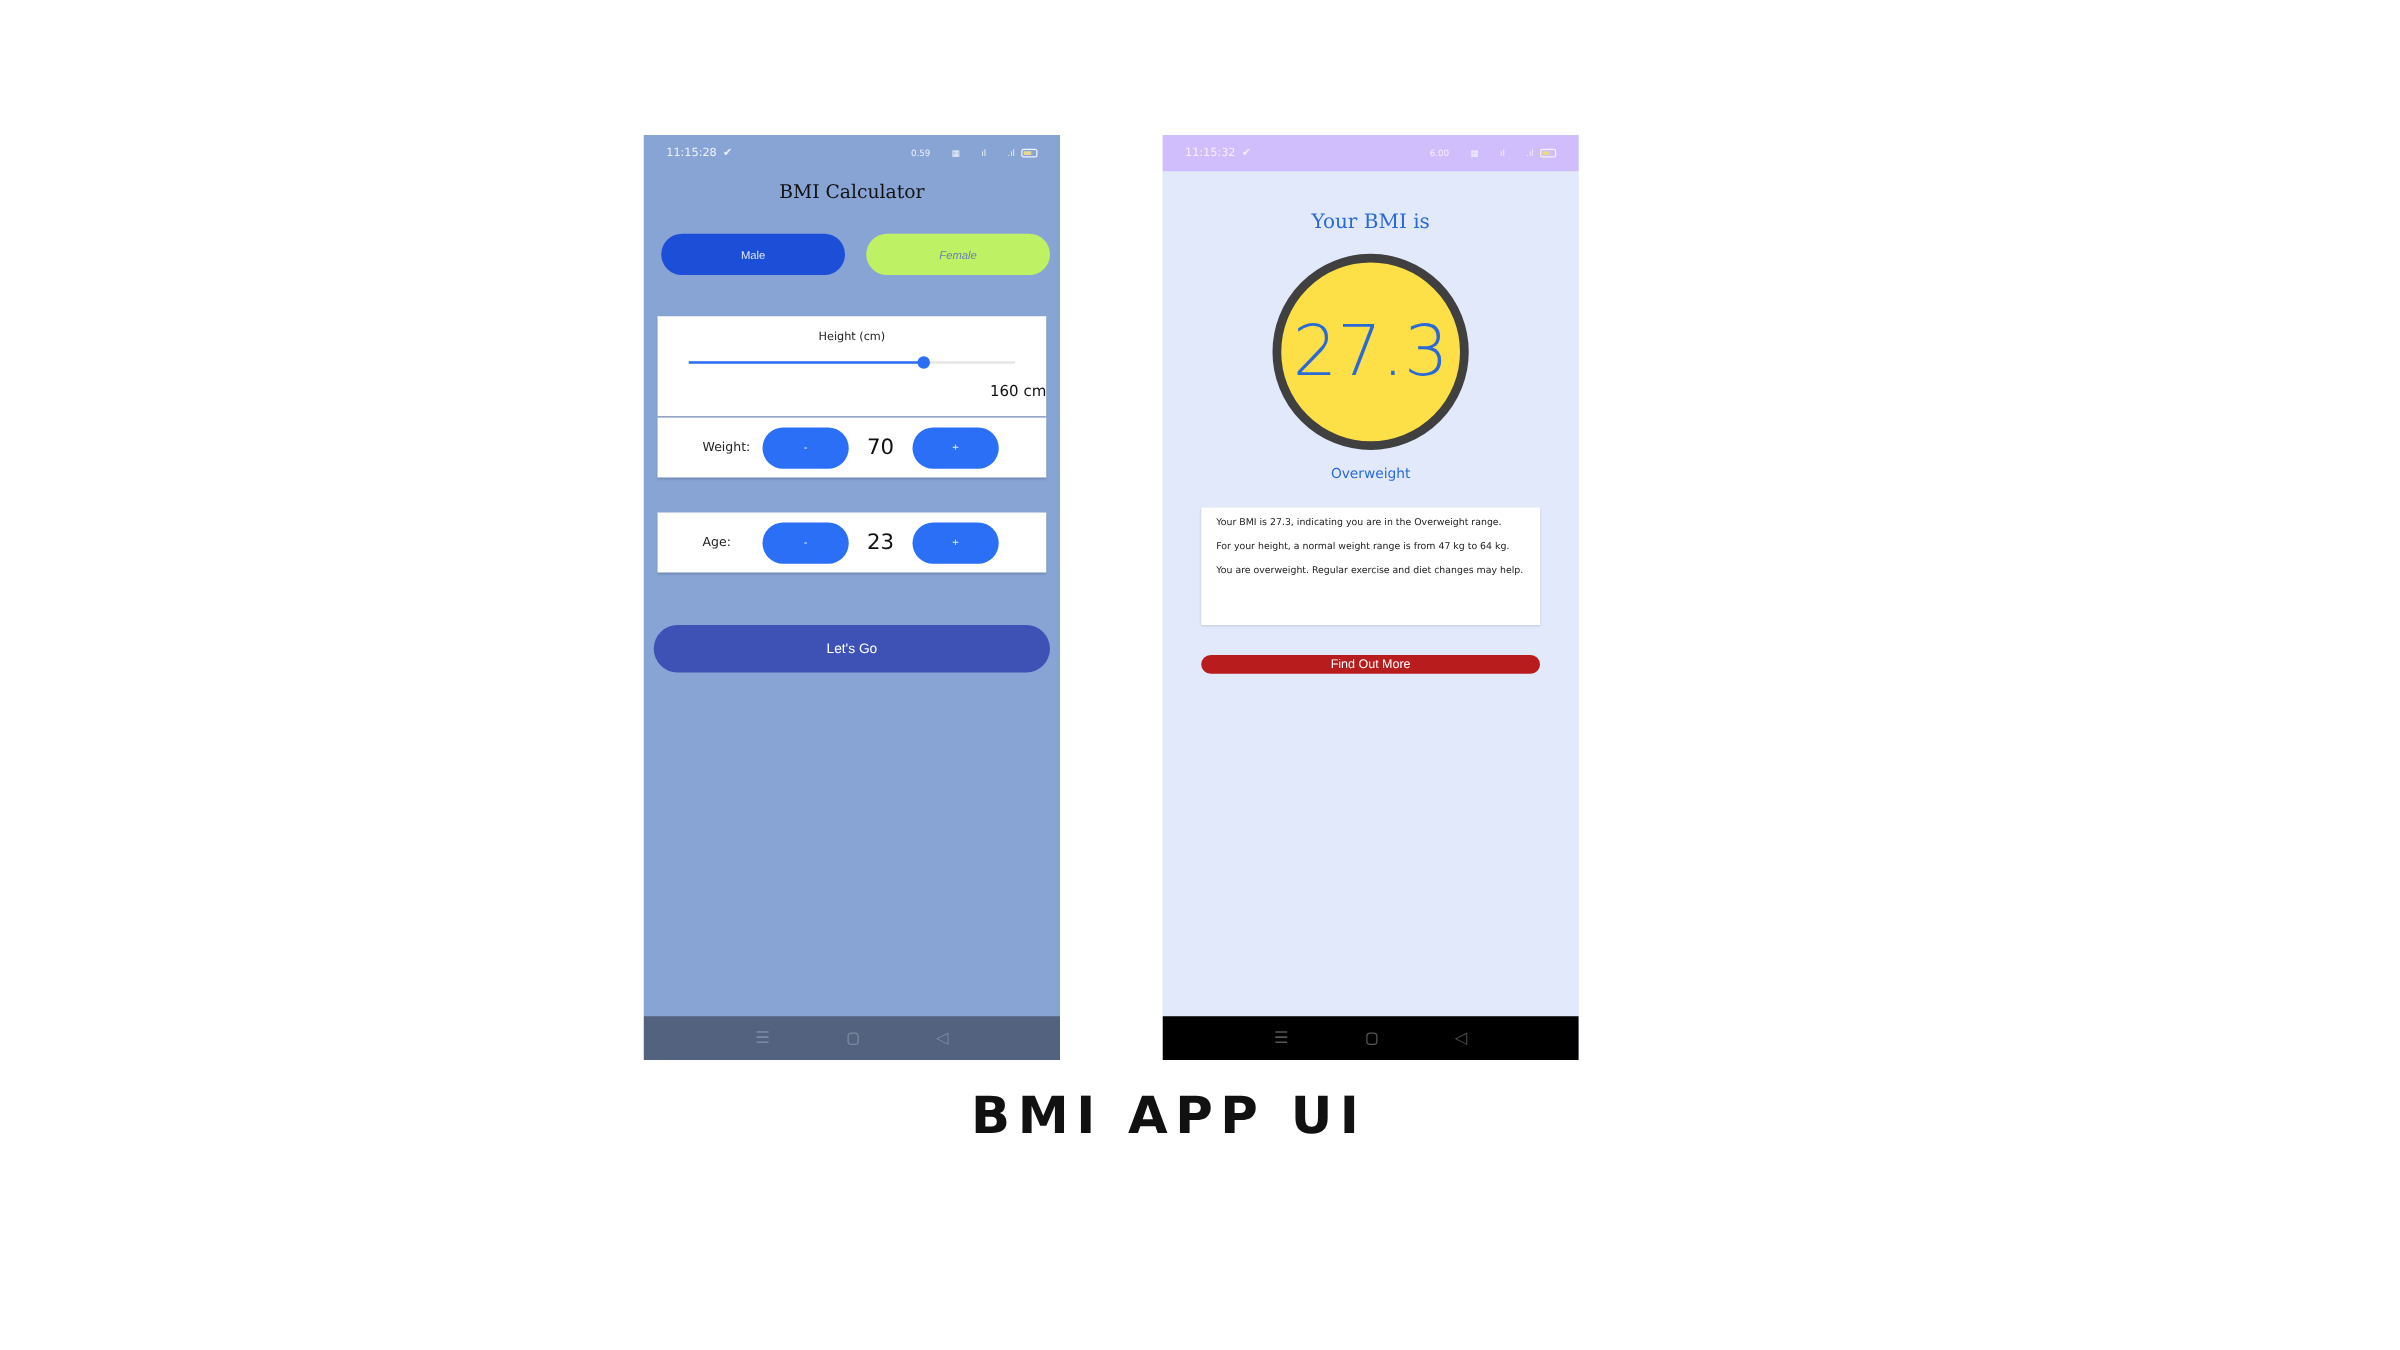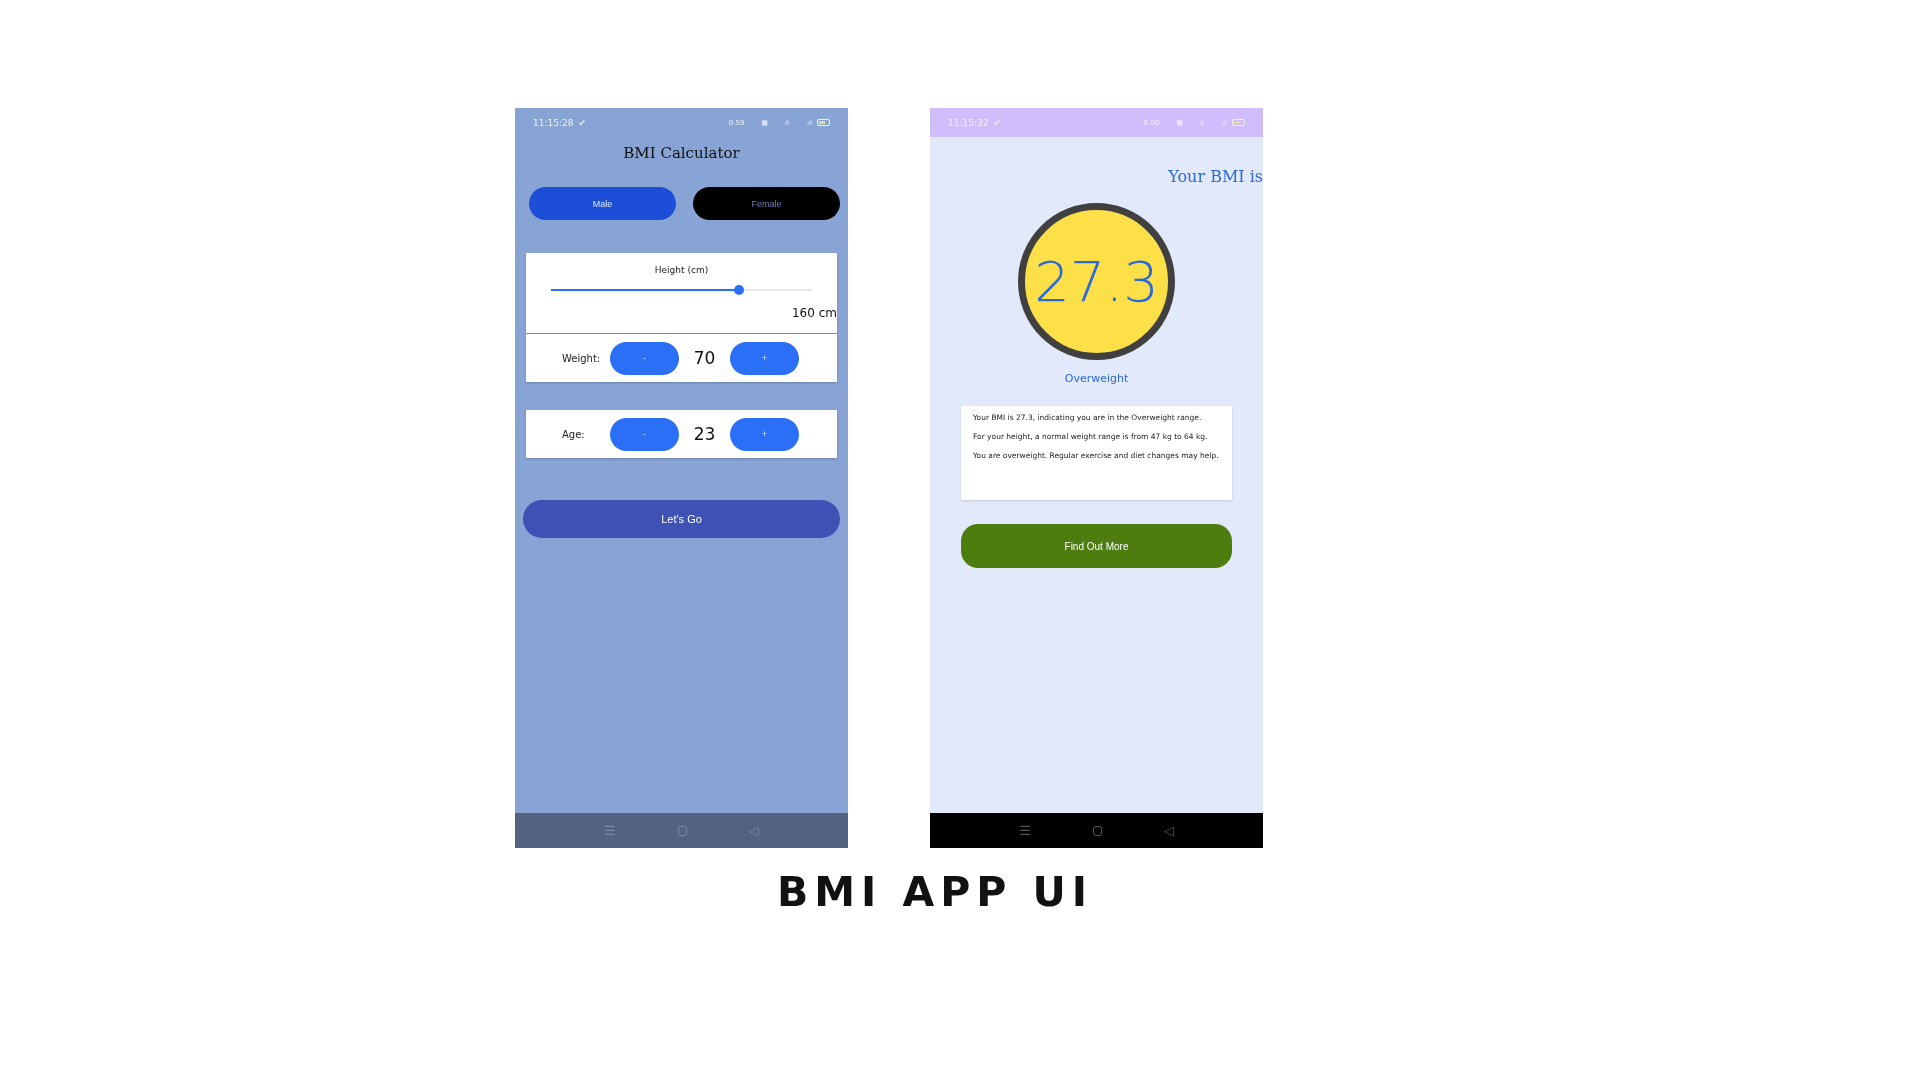--- a/index.html
+++ b/index.html
@@ -20,21 +20,21 @@
     .navbar { position: absolute; left: 0; bottom: 0; width: 100%; height: 35px; display: flex; align-items: center; justify-content: center; gap: 62px; color: #7c8aa3; font-size: 13px; }
     #phone-left .navbar { background: #53627f; }
     #phone-right .navbar { background: #000000; color: #555; }
     .nav-home { width: 9px; height: 10px; border: 1.5px solid currentColor; border-radius: 3px; }
 
     
     .title { position: absolute; top: 36px; width: 100%; text-align: center; font-family: "DejaVu Serif", serif; font-size: 15px; color: #111; }
     .gender-row { position: absolute; top: 79px; left: 14px; right: 8px; display: flex; justify-content: space-between; }
     .gender-btn { width: 147px; height: 33px; border-radius: 17px; display: flex; align-items: center; justify-content: center; font-size: 9px; border: none; }
     .gender-btn.active { background: #1d4ed8; color: #dfe8ff; }
-    .gender-btn.inactive { background: #000000; color: #6b7fb2; }
+    .gender-btn.inactive { background: #bef264; color: #6b7fb2; font-style: italic; }
 
     .card { position: absolute; left: 11px; width: 311px; background: #fff; box-shadow: 0 1px 2px rgba(0,0,0,0.2); }
     #height-card { top: 133px; height: 80px; margin-top: 12px; }
     .card-label { position: absolute; top: 12px; width: 100%; text-align: center; font-size: 9px; color: #222; }
     .slider { position: absolute; left: 25px; right: 25px; top: 36px; height: 2px; background: #e6e6e6; }
     .slider-fill { position: absolute; left: 0; top: 0; height: 2px; background: #2a6ff5; }
     .slider-thumb { position: absolute; top: -4px; width: 10px; height: 10px; border-radius: 50%; background: #2a6ff5; margin-left: -5px; }
     .height-value { position: absolute; top: 53px; width: 100%; text-align: right; font-size: 12px; color: #111; }
 
     .stepper-card { height: 48px; display: flex; align-items: center; }
@@ -42,27 +42,27 @@
     #age-card { top: 302px; }
     .stepper-label { position: absolute; left: 36px; font-size: 10px; color: #222; }
     .step-btn { position: absolute; width: 69px; height: 33px; border-radius: 17px; background: #2a6ff5; color: #dfe8ff; font-size: 9px; border: none; display: flex; align-items: center; justify-content: center; }
     .step-minus { left: 84px; }
     .step-plus { left: 204px; }
     .step-value { position: absolute; left: 153px; width: 51px; text-align: center; font-size: 17px; color: #111; }
 
     .go-btn { position: absolute; top: 392px; left: 8px; width: 317px; height: 38px; border-radius: 19px; background: #3e51b5; color: #fff; font-size: 11px; border: none; display: flex; align-items: center; justify-content: center; }
 
     
-    .result-title { position: absolute; top: 59px; width: 100%; text-align: right; font-family: "DejaVu Serif", serif; font-size: 16px; color: #2a6ad8; }
+    .result-title { position: absolute; top: 59px; width: 100%; text-align: center; font-family: "DejaVu Serif", serif; font-size: 16px; color: #2a6ad8; }
     .bmi-circle { position: absolute; left: 88px; top: 95px; width: 157px; height: 157px; border-radius: 50%; border: 7px solid #404040; background: #fde047; display: flex; align-items: center; justify-content: center; font-size: 56px; color: #2a6ad8; font-weight: 300; }
     .category { position: absolute; top: 264px; width: 100%; text-align: center; font-size: 11px; color: #2a6ad8; }
     .info-card { position: absolute; left: 31px; top: 298px; width: 271px; height: 94px; background: #fff; box-shadow: 0 1px 2px rgba(0,0,0,0.15); padding: 7px 12px; font-size: 7.5px; color: #222; line-height: 1.3; }
     .info-card p { margin-bottom: 9px; }
     .info-card p:last-child { margin-bottom: 0; }
-    .more-btn { position: absolute; left: 31px; top: 416px; width: 271px; height: 44px; border-radius: 17px; background: #4d7c0f; color: #fff; font-size: 10px; border: none; display: flex; align-items: center; justify-content: center; }
+    .more-btn { position: absolute; left: 31px; top: 416px; width: 271px; height: 15px; border-radius: 17px; background: #b91c1c; color: #fff; font-size: 10px; border: none; display: flex; align-items: center; justify-content: center; }
 
     .caption { position: absolute; left: 770px; top: 868px; width: 330px; text-align: center; font-size: 41px; font-weight: bold; letter-spacing: 6px; color: #111; }
   </style>
 </head>
 <body>
 
 <div class="phone" id="phone-left">
   <div class="statusbar">
     <div class="status-left">
       <span>11:15:28</span>

